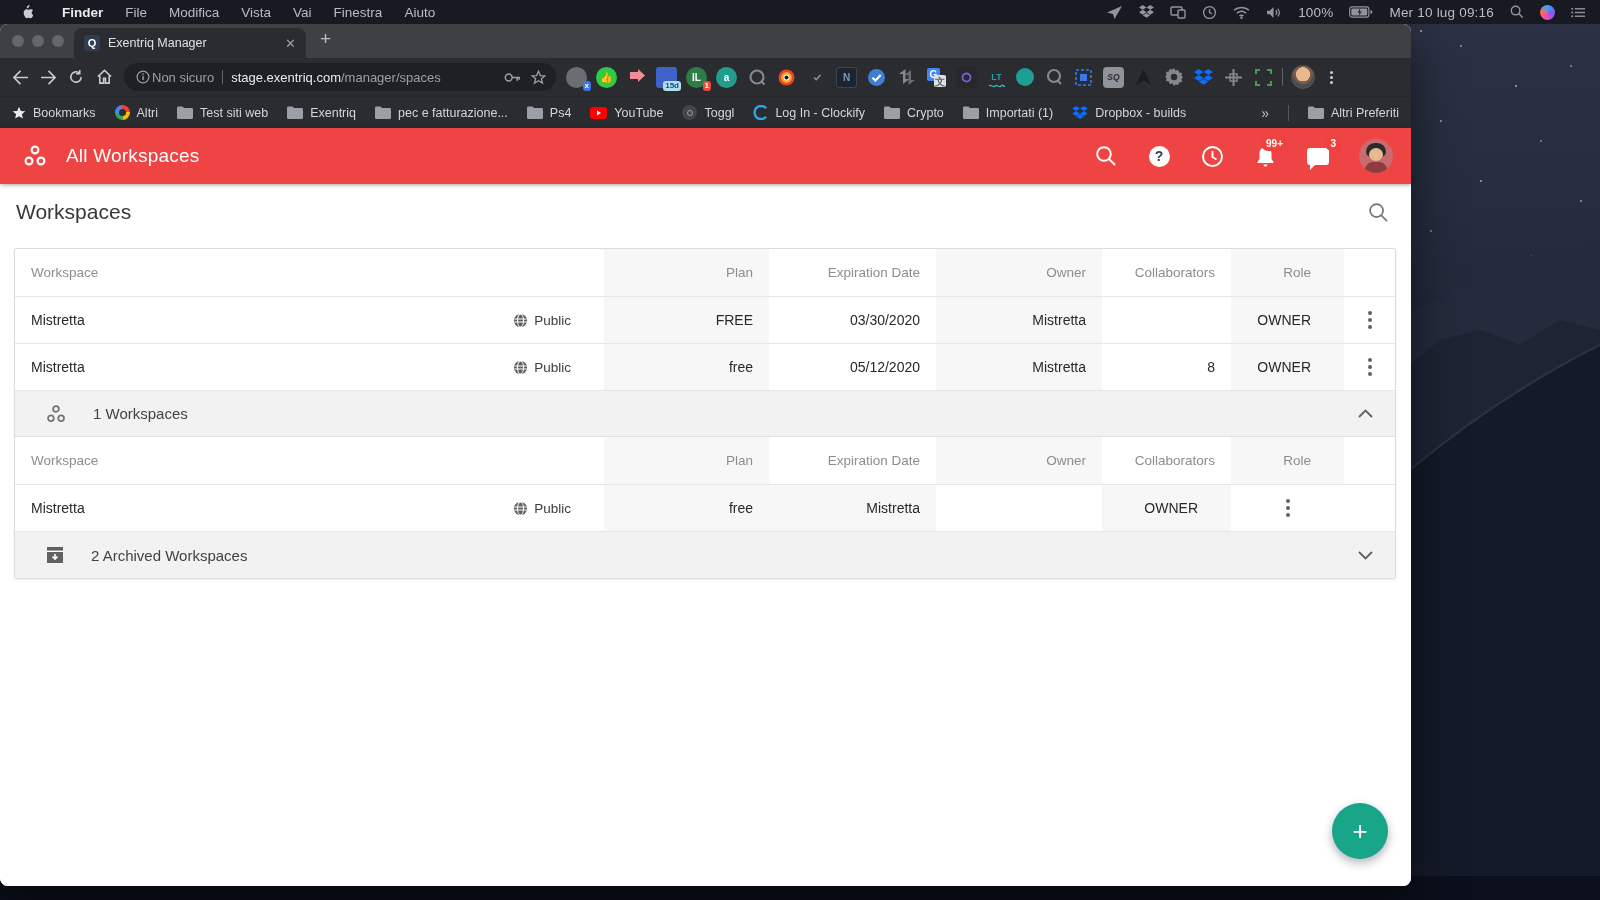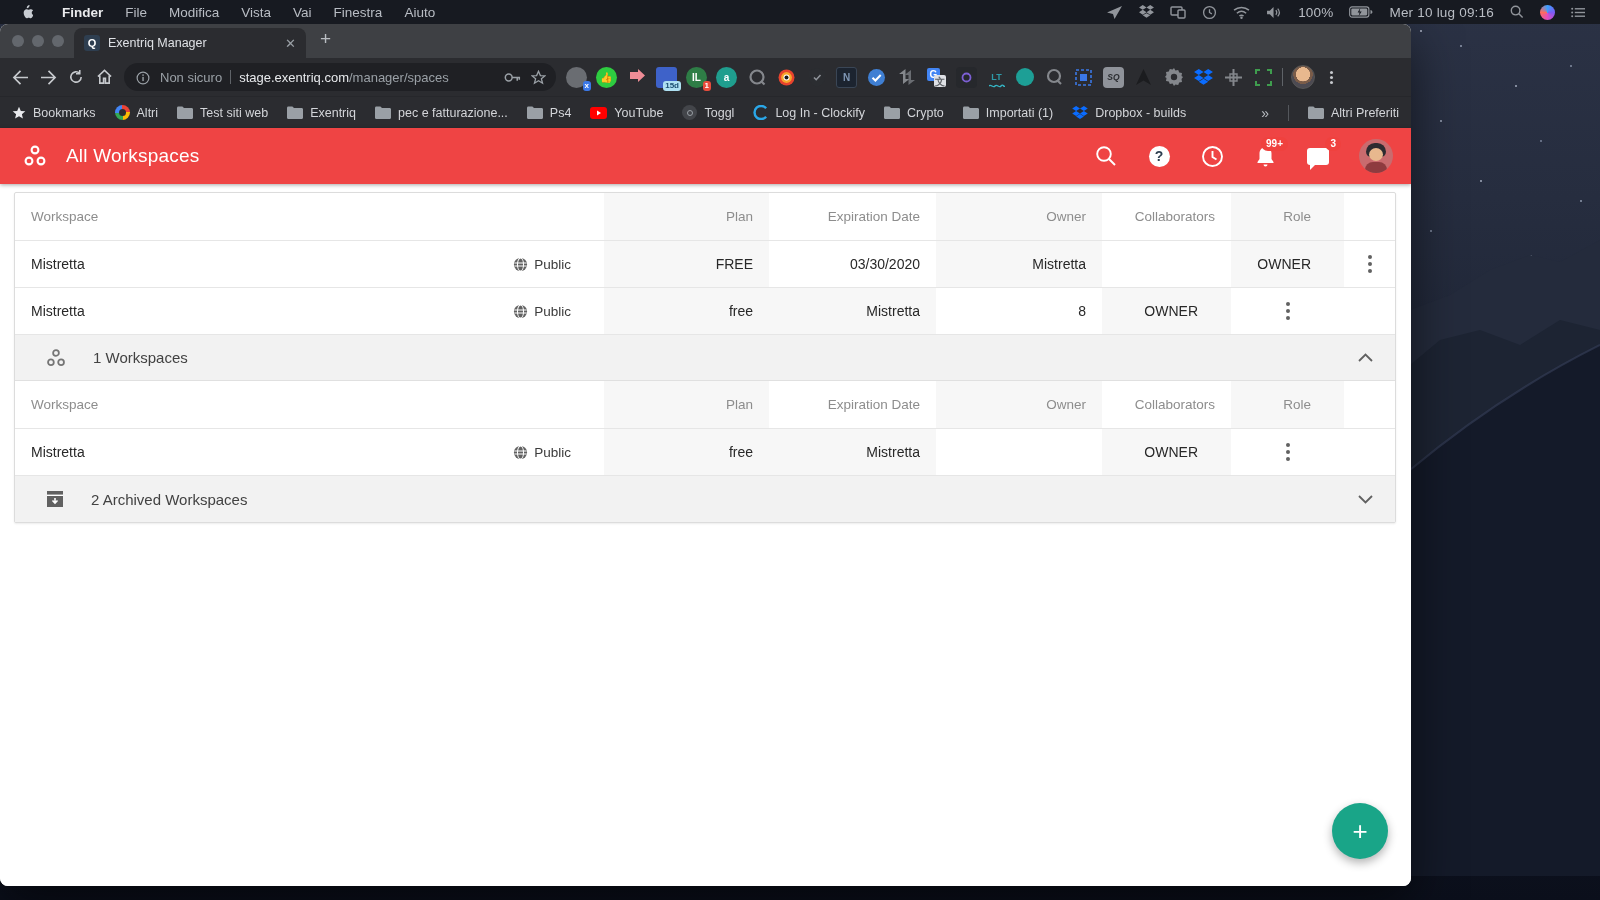--- a/index.html
+++ b/index.html
@@ -31,21 +31,21 @@
   .light { width:12px; height:12px; border-radius:50%; background:#63676d; }
   .tab { width:232px; height:30px; background:#2b2c30; border-radius:8px 8px 0 0; display:flex; align-items:center; padding:0 8px 0 10px; color:#dfe1e5; font-size:12.5px; gap:8px; }
   .favicon { width:16px; height:16px; border-radius:3px; background:#2e3e50; color:#fff; font-size:11px; font-weight:bold; display:flex; align-items:center; justify-content:center; }
   .tab-title { flex:1; white-space:nowrap; overflow:hidden; }
   .tab-close { color:#9aa0a6; font-size:13px; padding:0 2px; }
   .newtab { color:#b9bdc2; font-size:19px; padding:0 0 4px 14px; align-self:center; }
 
   .toolbar { height:38px; background:#2b2c30; display:flex; align-items:center; padding:0 8px 0 6px; flex:0 0 auto; }
   .navbtn { width:28px; height:28px; display:flex; align-items:center; justify-content:center; color:#c6c9cd; }
   .omnibox { width:432px; height:28px; margin-left:6px; background:#1f2024; border-radius:14px; display:flex; align-items:center; padding:0 10px 0 12px; color:#9aa0a6; font-size:13px; gap:8px; }
-  .omni-sec { display:flex; align-items:flex-end; gap:10px; white-space:nowrap; }
+  .omni-sec { display:flex; align-items:center; gap:2px; white-space:nowrap; }
   .omni-div { width:1px; height:14px; background:#5f6368; }
   .url { white-space:nowrap; overflow:hidden; flex:1; }
   .url .host { color:#e8eaed; }
   .url .path { color:#9aa0a6; }
   .omni-right { display:flex; gap:10px; align-items:center; color:#9aa0a6; }
   .ext-row { display:flex; align-items:center; gap:9px; margin-left:10px; }
   .ext { width:21px; height:21px; position:relative; display:flex; align-items:center; justify-content:center; border-radius:5px; font-size:10px; font-weight:bold; color:#fff; }
   .ext .badge { position:absolute; font-size:8px; font-weight:bold; border-radius:3px; padding:0 2px; bottom:-3px; right:-4px; line-height:10px; }
   .tb-sep { width:1px; height:18px; background:#5f6368; margin:0 4px 0 8px; }
   .tb-avatar { width:24px; height:24px; border-radius:50%; background:radial-gradient(circle at 50% 38%, #e8b88e 0 40%, #7a5c49 41% 55%, #4c4a52 56% 100%); border:1px solid #555; margin-left:4px; }
@@ -513,20 +513,29 @@
       </span>
       <span class="avatar">
           <span class="hair"></span>
           <span class="face"></span>
           <span class="shirt"></span>
         </span>
     </div>
   </div>
 
   <div class="content">
+    <div class="pagetitle-row">
+      <span class="pagetitle">Workspaces</span>
+      <span class="pt-search">
+          <svg width="21" height="21" viewBox="0 0 22 22">
+            <circle cx="9" cy="9" r="6.8" fill="none" stroke="#757575" stroke-width="1.8"></circle>
+            <path d="M14 14l6 6" stroke="#757575" stroke-width="1.8"></path>
+          </svg>
+        </span>
+    </div>
 
     <div class="card">
 
 
       <div class="tgrid th">
         <div class="cell-ws">Workspace</div>
         <div class="cell-right col-shade">Plan</div>
         <div class="cell-right">Expiration Date</div>
         <div class="cell-right col-shade">Owner</div>
         <div class="cell-right">Collaborators</div>
@@ -570,20 +579,21 @@
                 <svg width="15" height="15" viewBox="0 0 16 16">
                   <circle cx="8" cy="8" r="7" fill="#616161"></circle>
                   <path d="M1.5 6.5h13M1.5 9.5h13" stroke="#fff" stroke-width="1.1"></path>
                   <ellipse cx="8" cy="8" rx="3.2" ry="7" fill="none" stroke="#fff" stroke-width="1.1"></ellipse>
                 </svg>
                 <span>Public</span>
               </span>
             </span>
           </div>
         <div class="cell-right col-shade">free</div>
+        <div class="cell-right">05/12/2020</div>
         <div class="cell-right col-shade">Mistretta</div>
         <div class="cell-right">8</div>
         <div class="cell-role col-shade">OWNER</div>
         <div class="kebab-col">
             <span class="kebab">
               <i></i>
               <i></i>
               <i></i>
             </span>
           </div>

